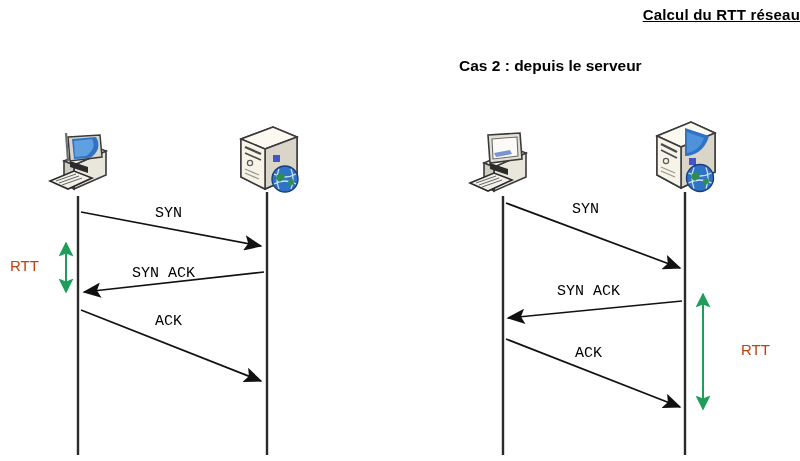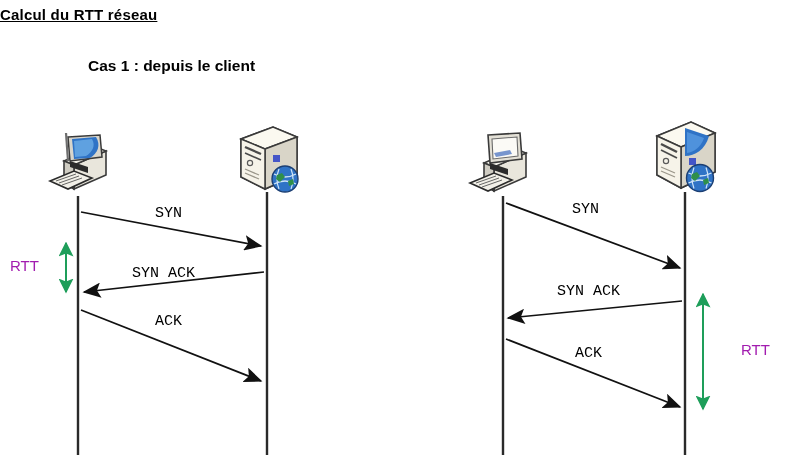--- a/index.html
+++ b/index.html
@@ -16,21 +16,21 @@
     width: 800px;
     height: 461px;
     background: #ffffff;
     overflow: hidden;
   }
   .title {
     position: absolute;
     left: 0;
     top: 6px;
     width: 800px;
-    text-align: left;
+    text-align: right;
     font-size: 15px;
     font-weight: bold;
     text-decoration: underline;
     letter-spacing: 0.2px;
   }
   .case-title {
     position: absolute;
     font-size: 15.5px;
     font-weight: bold;
     white-space: nowrap;
@@ -43,40 +43,40 @@
   }
   .msg-label {
     position: absolute;
     font-size: 15px;
     white-space: nowrap;
     font-family: Liberation Mono, monospace;
   }
   .rtt-label {
     position: absolute;
     font-size: 15px;
-    color: #a21caf;
+    color: #c2410c;
     white-space: nowrap;
   }
   svg.overlay {
     position: absolute;
     left: 0;
     top: 0;
     width: 800px;
     height: 461px;
     pointer-events: none;
   }
 </style>
 </head>
 <body>
 
 <div id="stage">
 
   <div class="title">Calcul du RTT réseau</div>
 
-  <div class="case-title" id="case1-title">Cas 1 : depuis le client</div>
+  <div class="case-title" id="case2-title">Cas 2 : depuis le serveur</div>
 
   <div class="node-icon" style="left:44px; top:121px; width:72px; height:72px;">
     <svg width="72" height="72" viewBox="0 0 72 72" xmlns="http://www.w3.org/2000/svg">
 
       <path d="M30 44 L62 30 L62 54 L30 68 Z" fill="#e9e6dc" stroke="#3a3a3a" stroke-width="1.6"></path>
       <path d="M30 44 L62 30 L52 26 L20 40 Z" fill="#f6f4ec" stroke="#3a3a3a" stroke-width="1.6"></path>
       <path d="M20 40 L20 62 L30 68 L30 44 Z" fill="#cfccc2" stroke="#3a3a3a" stroke-width="1.6"></path>
 
       <path d="M24 16 L56 14 L58 36 L26 40 Z" fill="#d8d5cb" stroke="#3a3a3a" stroke-width="1.5"></path>
 

